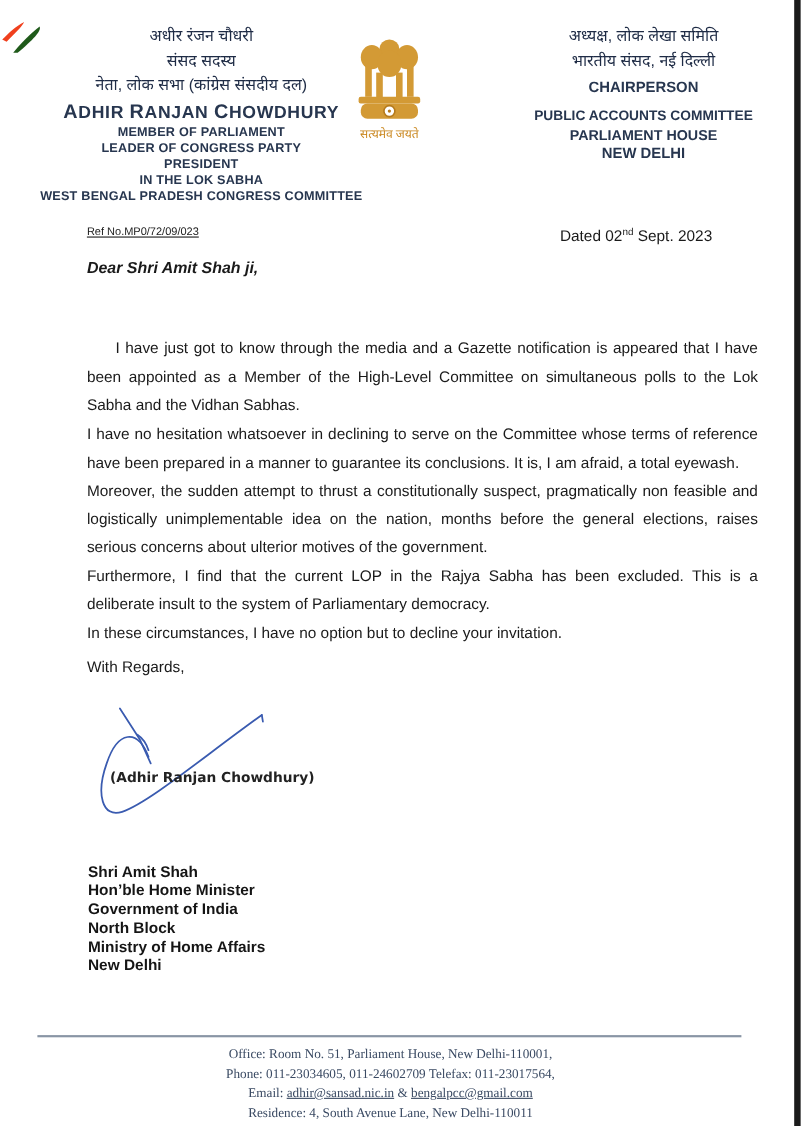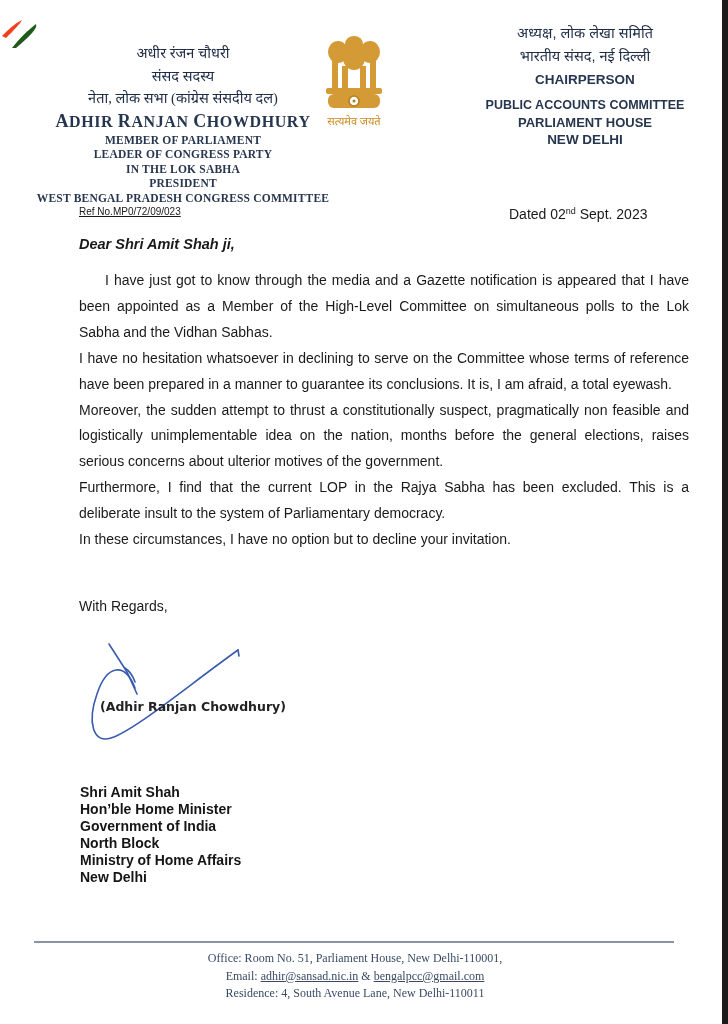--- a/index.html
+++ b/index.html
@@ -3,21 +3,21 @@
 <meta charset="utf-8">
 <style>
   * { box-sizing: border-box; margin: 0; padding: 0; }
   html, body { width: 728px; height: 1024px; overflow: hidden; background: #ffffff; }
   body { position: relative; font-family: "Liberation Sans", sans-serif; color: #1a1a1a; }
 
   .edge-strip { position: absolute; top: 0; right: 0; width: 6px; height: 1024px; background: #1b1b1b; }
 
   
   .logo-party { position: absolute; left: 0; top: 12px; width: 44px; height: 40px; }
-  .lh-left { position: absolute; left: 28px; top: 22px; width: 310px; text-align: center; color: #27364f; font-family: Liberation Serif, serif; margin-top: 20px; }
+  .lh-left { position: absolute; left: 28px; top: 22px; width: 310px; text-align: center; color: #27364f; font-family: Liberation Sans, sans-serif; }
   .lh-left .hi { font-size: 14.5px; line-height: 22.5px; color: #1e2b45; }
   .lh-left .name { font-size: 16px; font-weight: bold; letter-spacing: 0.6px; line-height: 22px; margin-top: 0px; font-variant: small-caps; }
   .lh-left .name .big { font-size: 18px; }
   .lh-left .sub { font-size: 11.5px; font-weight: bold; line-height: 14.5px; letter-spacing: 0.2px; }
 
   .emblem { position: absolute; left: 318px; top: 30px; width: 72px; height: 102px; }
   .emblem-motto { position: absolute; left: 316px; top: 113px; width: 76px; text-align: center; font-size: 11px; color: #c9861d; font-family: "Liberation Serif", serif; }
 
   .lh-right { position: absolute; left: 455px; top: 22px; width: 260px; text-align: center; color: #27364f; font-family: Liberation Sans, sans-serif; }
   .lh-right .hi { font-size: 14.5px; line-height: 22.5px; color: #1e2b45; }
@@ -28,21 +28,21 @@
 
   
   .ref { position: absolute; left: 79px; top: 206px; font-size: 10px; text-decoration: underline; }
   .dated { position: absolute; left: 509px; top: 206px; font-size: 14px; }
   .dated sup { font-size: 9px; vertical-align: 5px; }
 
   .greeting { position: absolute; left: 79px; top: 236px; font-size: 14.5px; font-weight: bold; font-style: italic; }
 
   .body-text { position: absolute; left: 79px; top: 268px; width: 610px; font-size: 14px; line-height: 25.9px; text-align: justify; }
   .body-text p { margin: 0; }
-  .body-text p.indent { text-indent: 26px; }
+  .body-text p.indent { text-indent: 26px; margin-top: 36px; }
 
   .regards { position: absolute; left: 79px; top: 598px; font-size: 14px; }
 
   .signature { position: absolute; left: 85px; top: 638px; width: 160px; height: 110px; }
   .sig-name { position: absolute; left: 100px; top: 699px; font-size: 12.5px; font-weight: bold; color: #222; font-family: "DejaVu Sans", sans-serif; }
 
   .addressee { position: absolute; left: 80px; top: 784px; font-size: 14px; font-weight: bold; line-height: 17px; color: #151515; }
 
   .footer-rule { position: absolute; left: 34px; top: 941px; width: 640px; height: 2px; background: #8995a5; }
   .footer { position: absolute; left: 130px; top: 950px; width: 450px; text-align: center; font-family: "Liberation Serif", serif; font-size: 12px; line-height: 17.5px; color: #3a4a63; }
@@ -60,22 +60,22 @@
 
 <div class="lh-left">
   <div class="hi">अधीर रंजन चौधरी</div>
   <div class="hi">संसद सदस्य</div>
   <div class="hi">नेता, लोक सभा (कांग्रेस संसदीय दल)</div>
   <div class="name">
     <span class="big">A</span><span>DHIR </span><span class="big">R</span><span>ANJAN </span><span class="big">C</span><span>HOWDHURY</span>
   </div>
   <div class="sub">MEMBER OF PARLIAMENT</div>
   <div class="sub">LEADER OF CONGRESS PARTY</div>
+  <div class="sub">PRESIDENT</div>
   <div class="sub">IN THE LOK SABHA</div>
-  <div class="sub">PRESIDENT</div>
   <div class="sub">WEST BENGAL PRADESH CONGRESS COMMITTEE</div>
 </div>
 
 <svg class="emblem" viewBox="0 0 72 102">
   <g fill="#d39a35">
     <ellipse cx="36" cy="14" rx="9" ry="8"></ellipse>
     <ellipse cx="20" cy="22" rx="10" ry="11"></ellipse>
     <ellipse cx="52" cy="22" rx="10" ry="11"></ellipse>
     <ellipse cx="36" cy="28" rx="11" ry="12"></ellipse>
     <rect x="14" y="30" width="6" height="28"></rect>
@@ -129,15 +129,16 @@
   <div>Hon’ble Home Minister</div>
   <div>Government of India</div>
   <div>North Block</div>
   <div>Ministry of Home Affairs</div>
   <div>New Delhi</div>
 </div>
 
 <div class="footer-rule"></div>
 <div class="footer">
   <div>Office: Room No. 51, Parliament House, New Delhi-110001,</div>
+  <div>Phone: 011-23034605, 011-24602709 Telefax: 011-23017564,</div>
   <div><span>Email: </span><span class="link">adhir@sansad.nic.in</span><span> &amp; </span><span class="link">bengalpcc@gmail.com</span></div>
   <div>Residence: 4, South Avenue Lane, New Delhi-110011</div>
 </div>
 
 </body></html>

